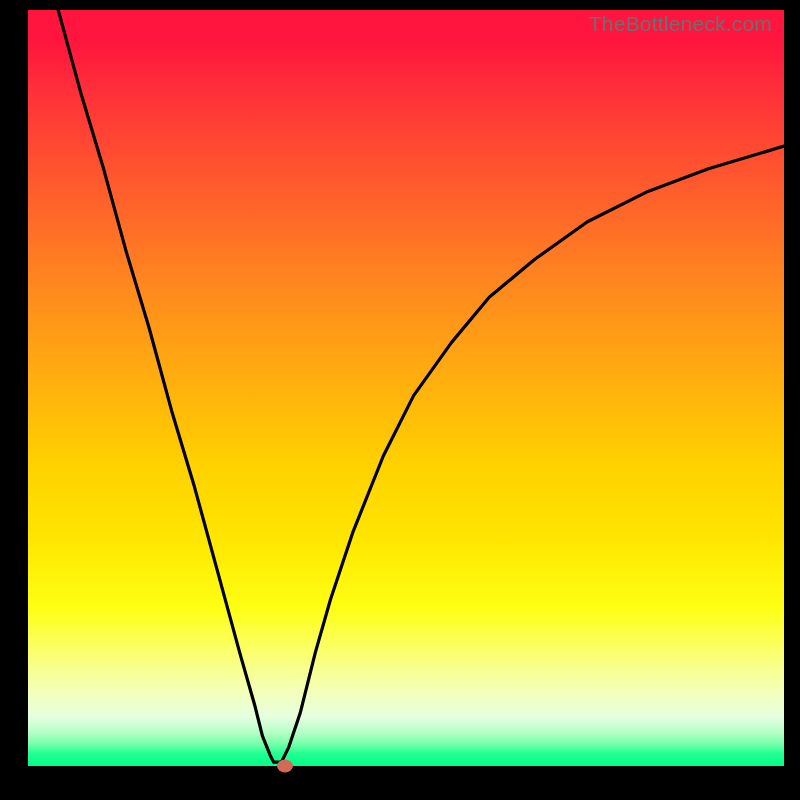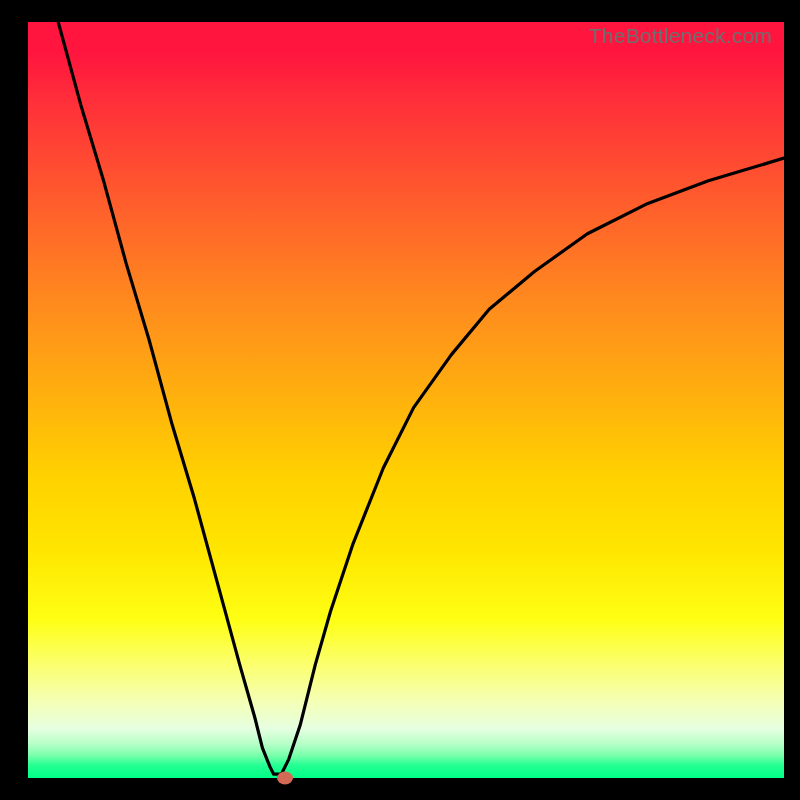--- a/index.html
+++ b/index.html
@@ -35,21 +35,20 @@
       #ffe600 70%,
       #feff13 79%,
       #fbff6e 85%,
       #f4ffb7 90%,
       #e6ffe0 93.5%,
       #b6ffc7 95.5%,
       #7affac 97%,
       #25ff93 98.3%,
       #00ff87 100%
     );
-    margin-top: 12px;
   }
   .watermark {
     position: absolute;
     top: 2px;
     right: 12px;
     color: #6f6f6f;
     font-size: 21px;
     font-weight: 500;
     letter-spacing: 0.2px;
     user-select: none;

